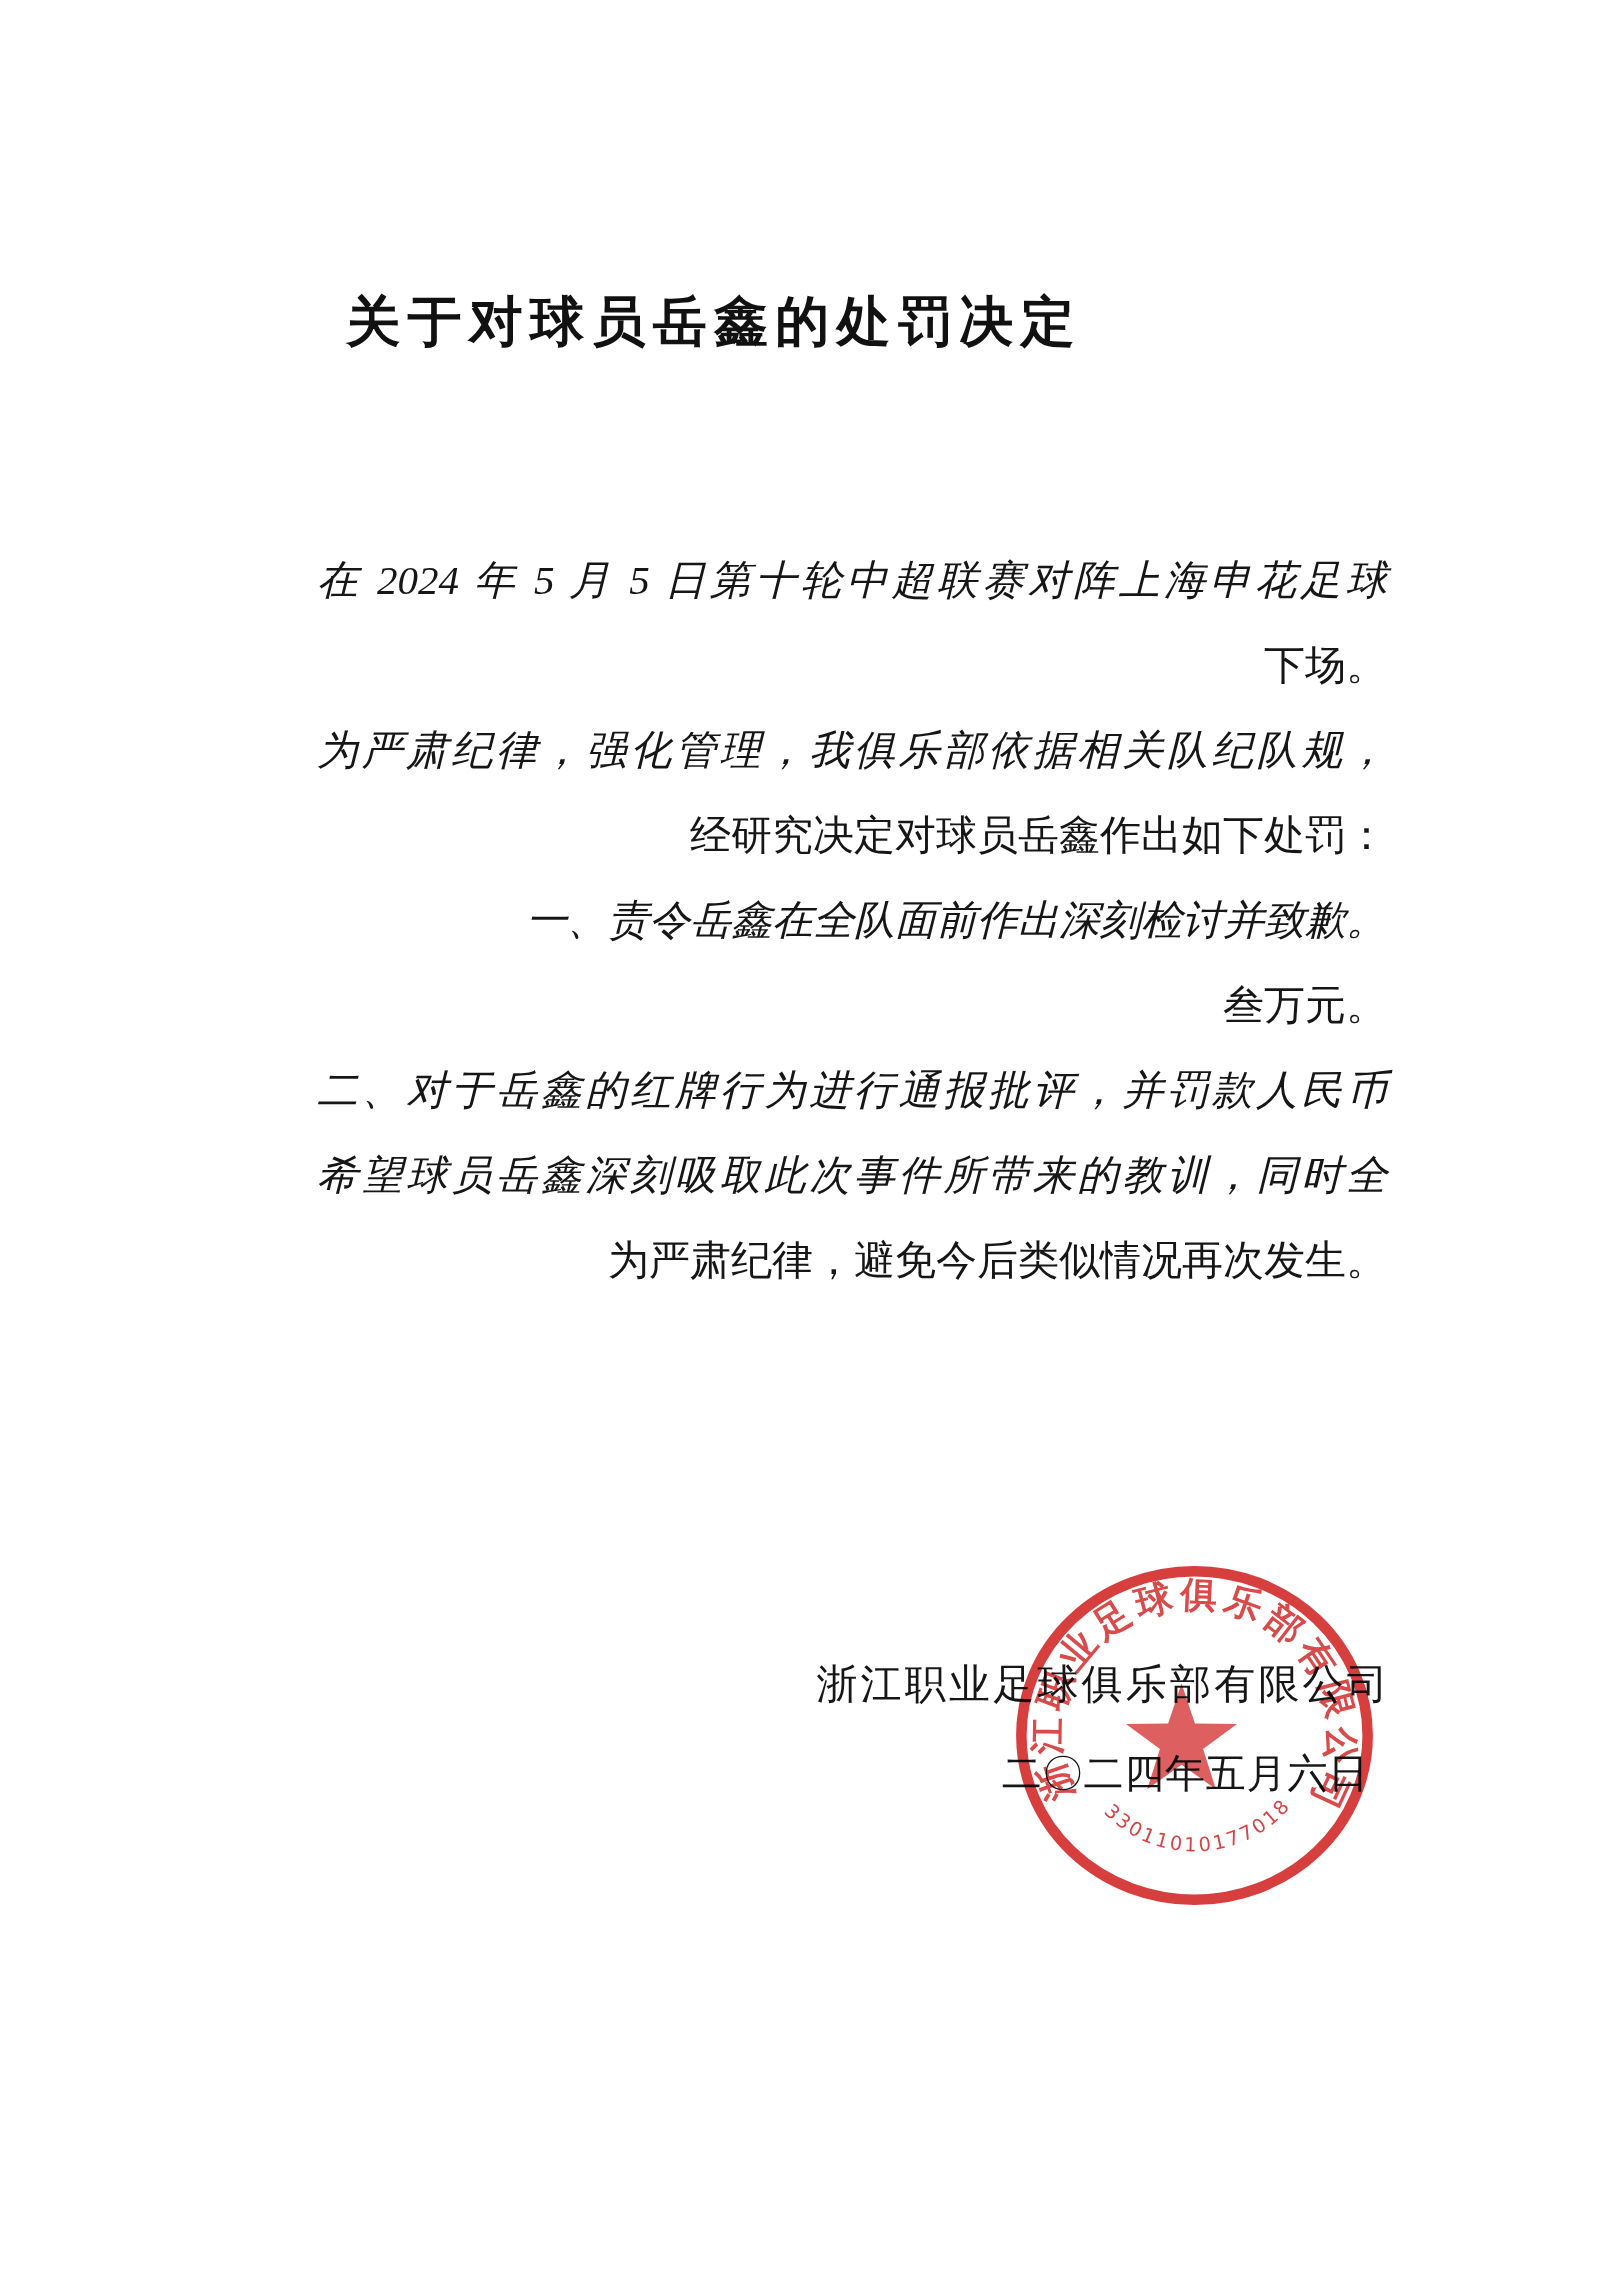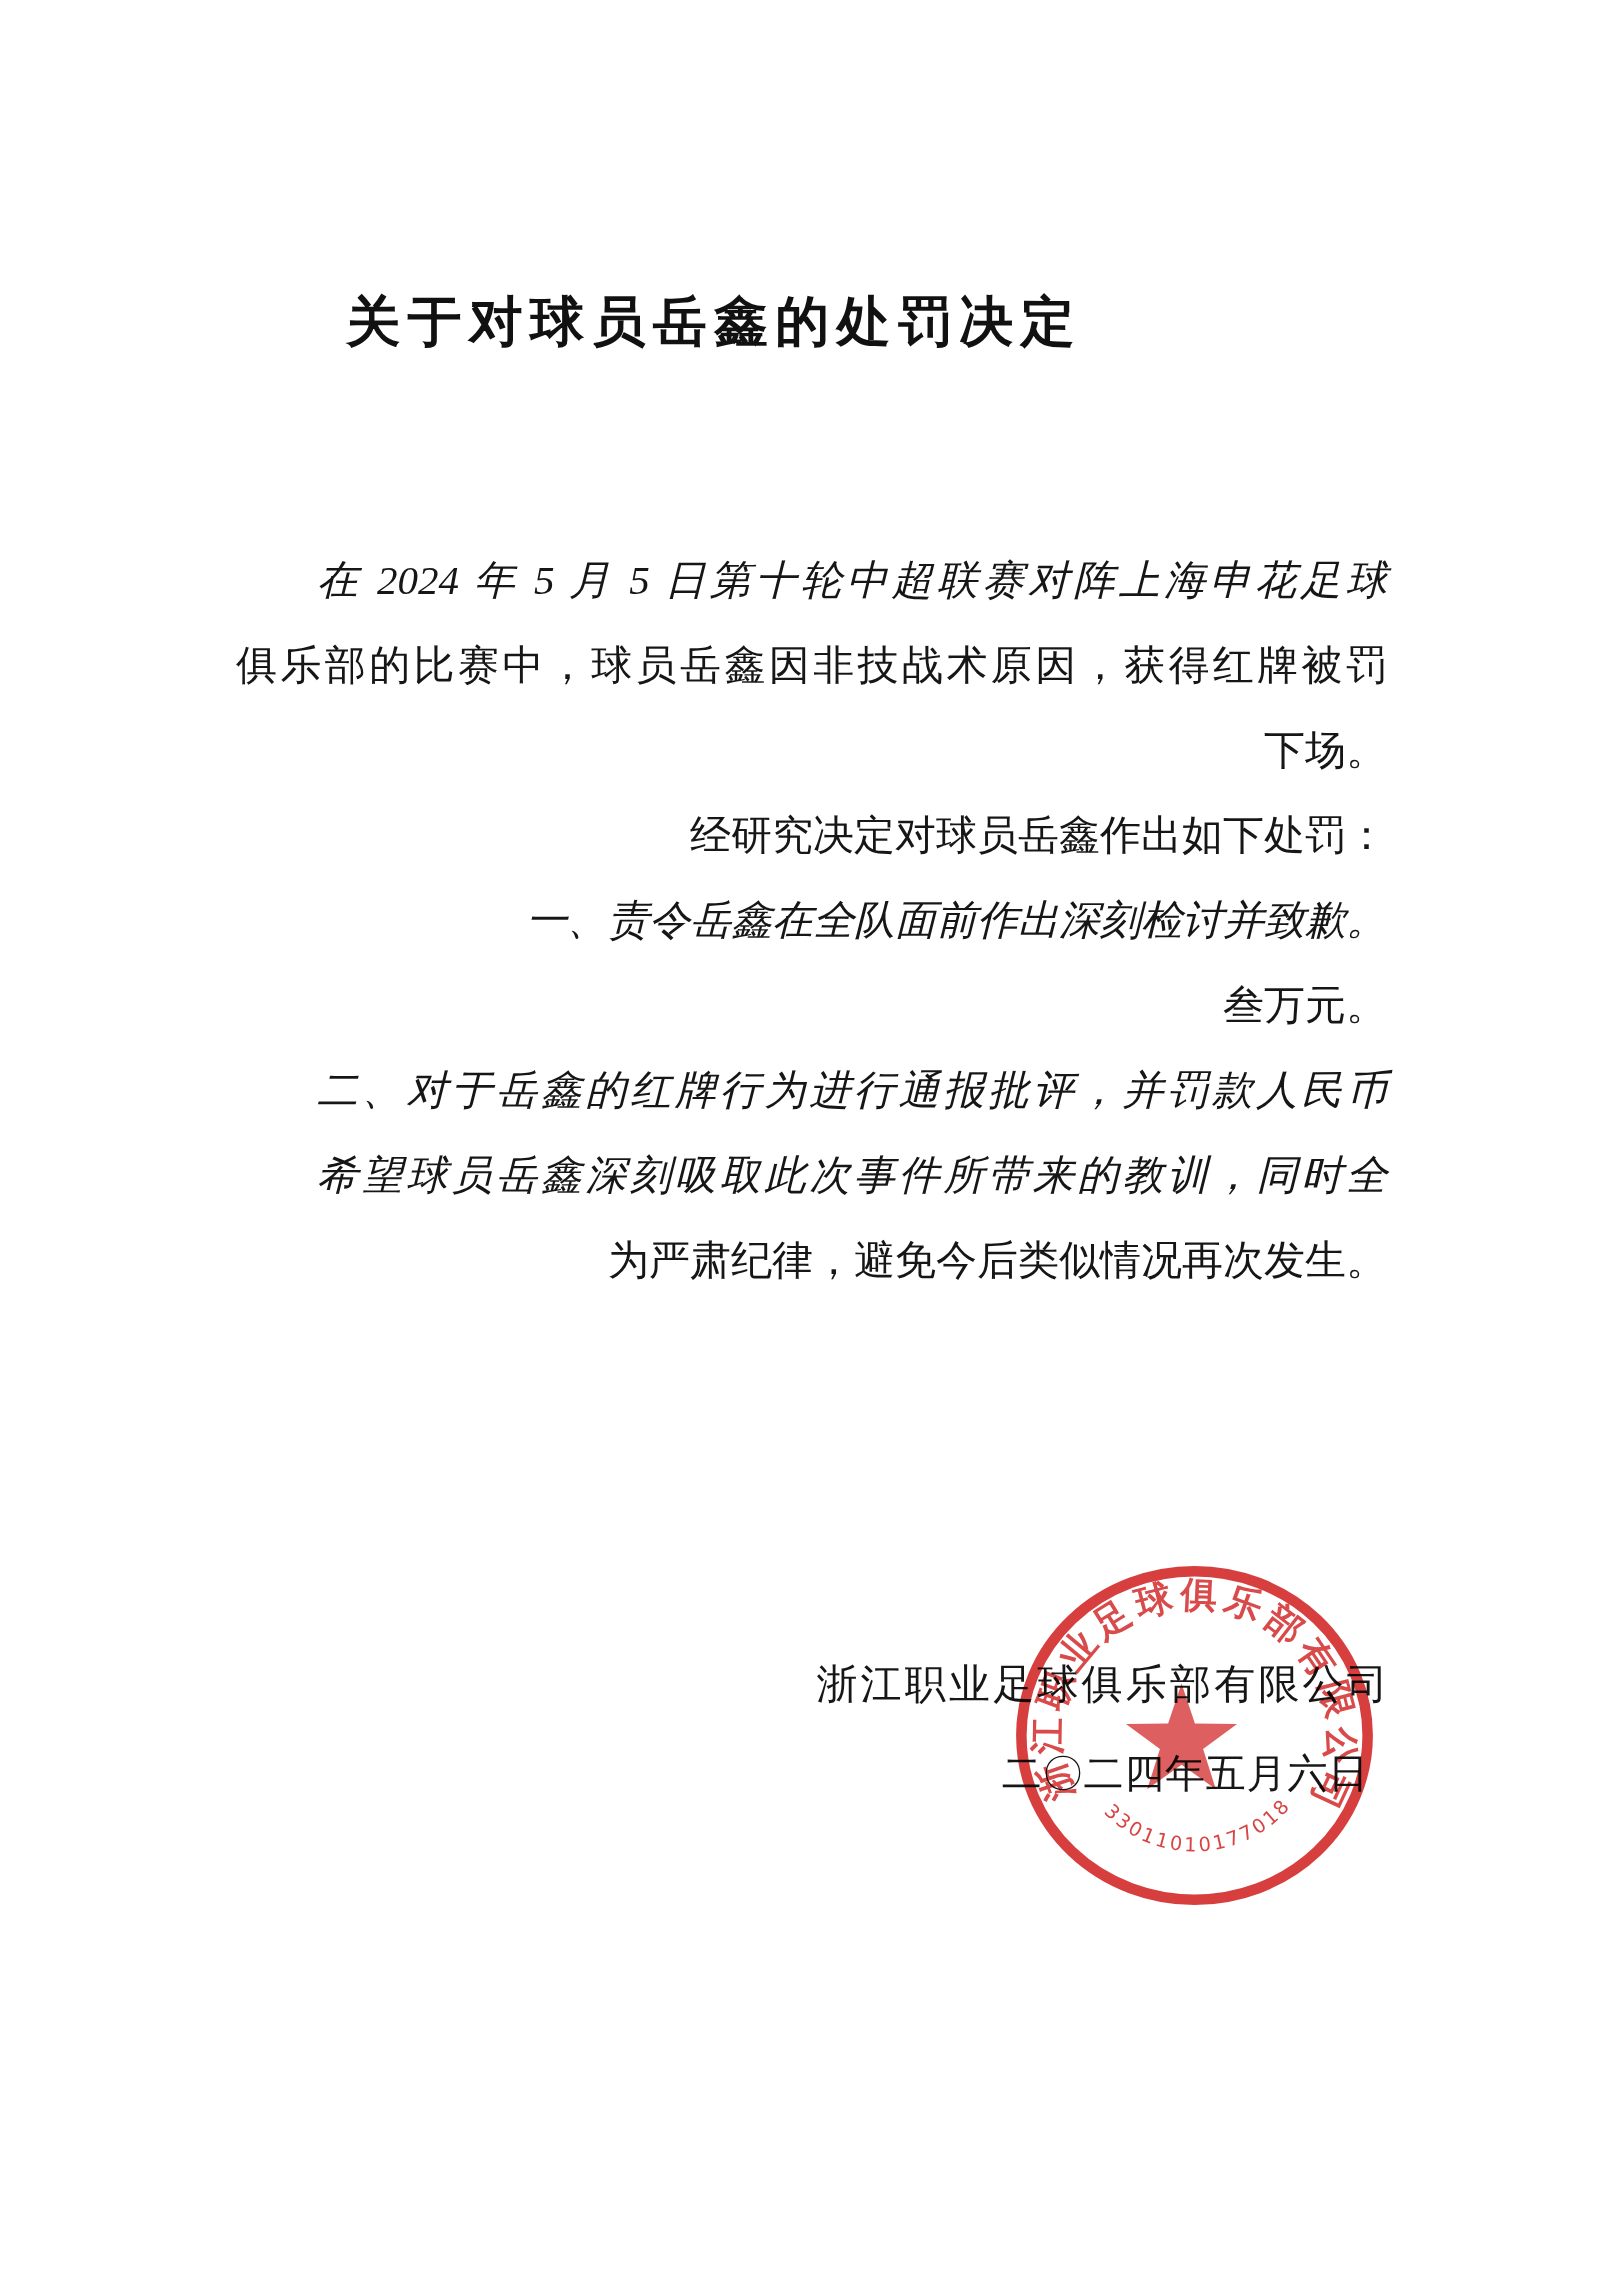--- a/index.html
+++ b/index.html
@@ -102,22 +102,22 @@
 </style>
 </head>
 <body>
 
 <div class="page">
 
   <h1 class="doc-title">关于对球员岳鑫的处罚决定</h1>
 
   <div class="doc-body" id="doc-body">
       <div class="body-line fill indent">在 2024 年 5 月 5 日第十轮中超联赛对阵上海申花足球</div>
-      <div class="body-line fill">俱乐部的比赛中，球员岳鑫因非技战术原因，获得红牌被罚</div>
       <div class="body-line">下场。</div>
+      <div class="body-line fill indent">为严肃纪律，强化管理，我俱乐部依据相关队纪队规，</div>
       <div class="body-line">经研究决定对球员岳鑫作出如下处罚：</div>
       <div class="body-line indent">一、责令岳鑫在全队面前作出深刻检讨并致歉。</div>
       <div class="body-line">叁万元。</div>
       <div class="body-line fill indent">二、对于岳鑫的红牌行为进行通报批评，并罚款人民币</div>
       <div class="body-line fill indent">希望球员岳鑫深刻吸取此次事件所带来的教训，同时全</div>
       <div class="body-line">为严肃纪律，避免今后类似情况再次发生。</div>
     </div>
 
   <div class="sig-company">浙江职业足球俱乐部有限公司</div>
 

